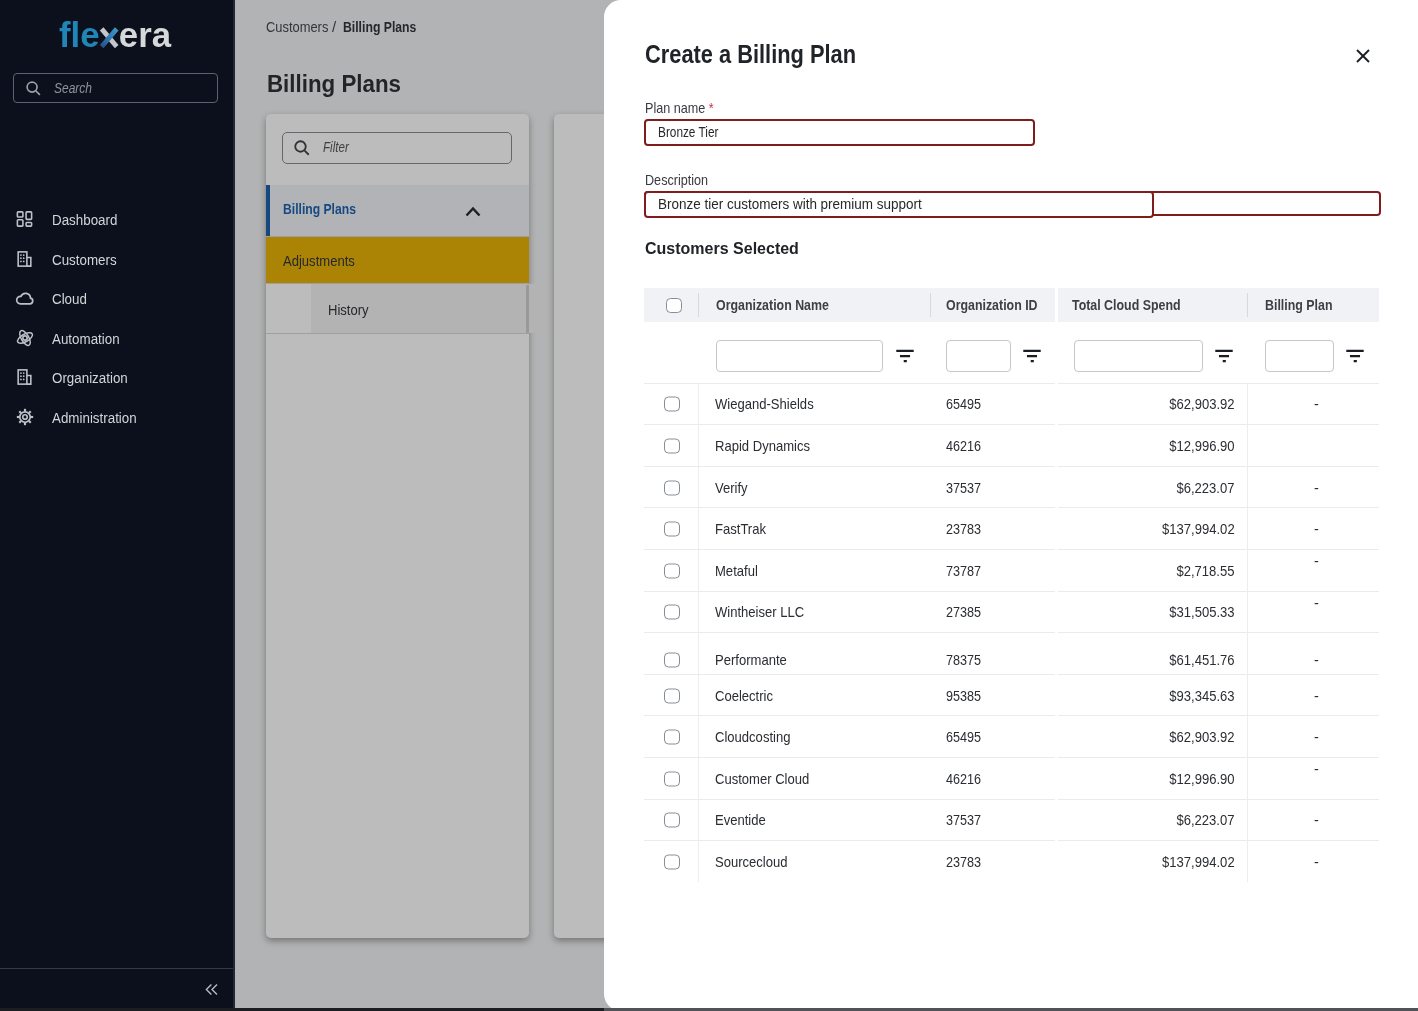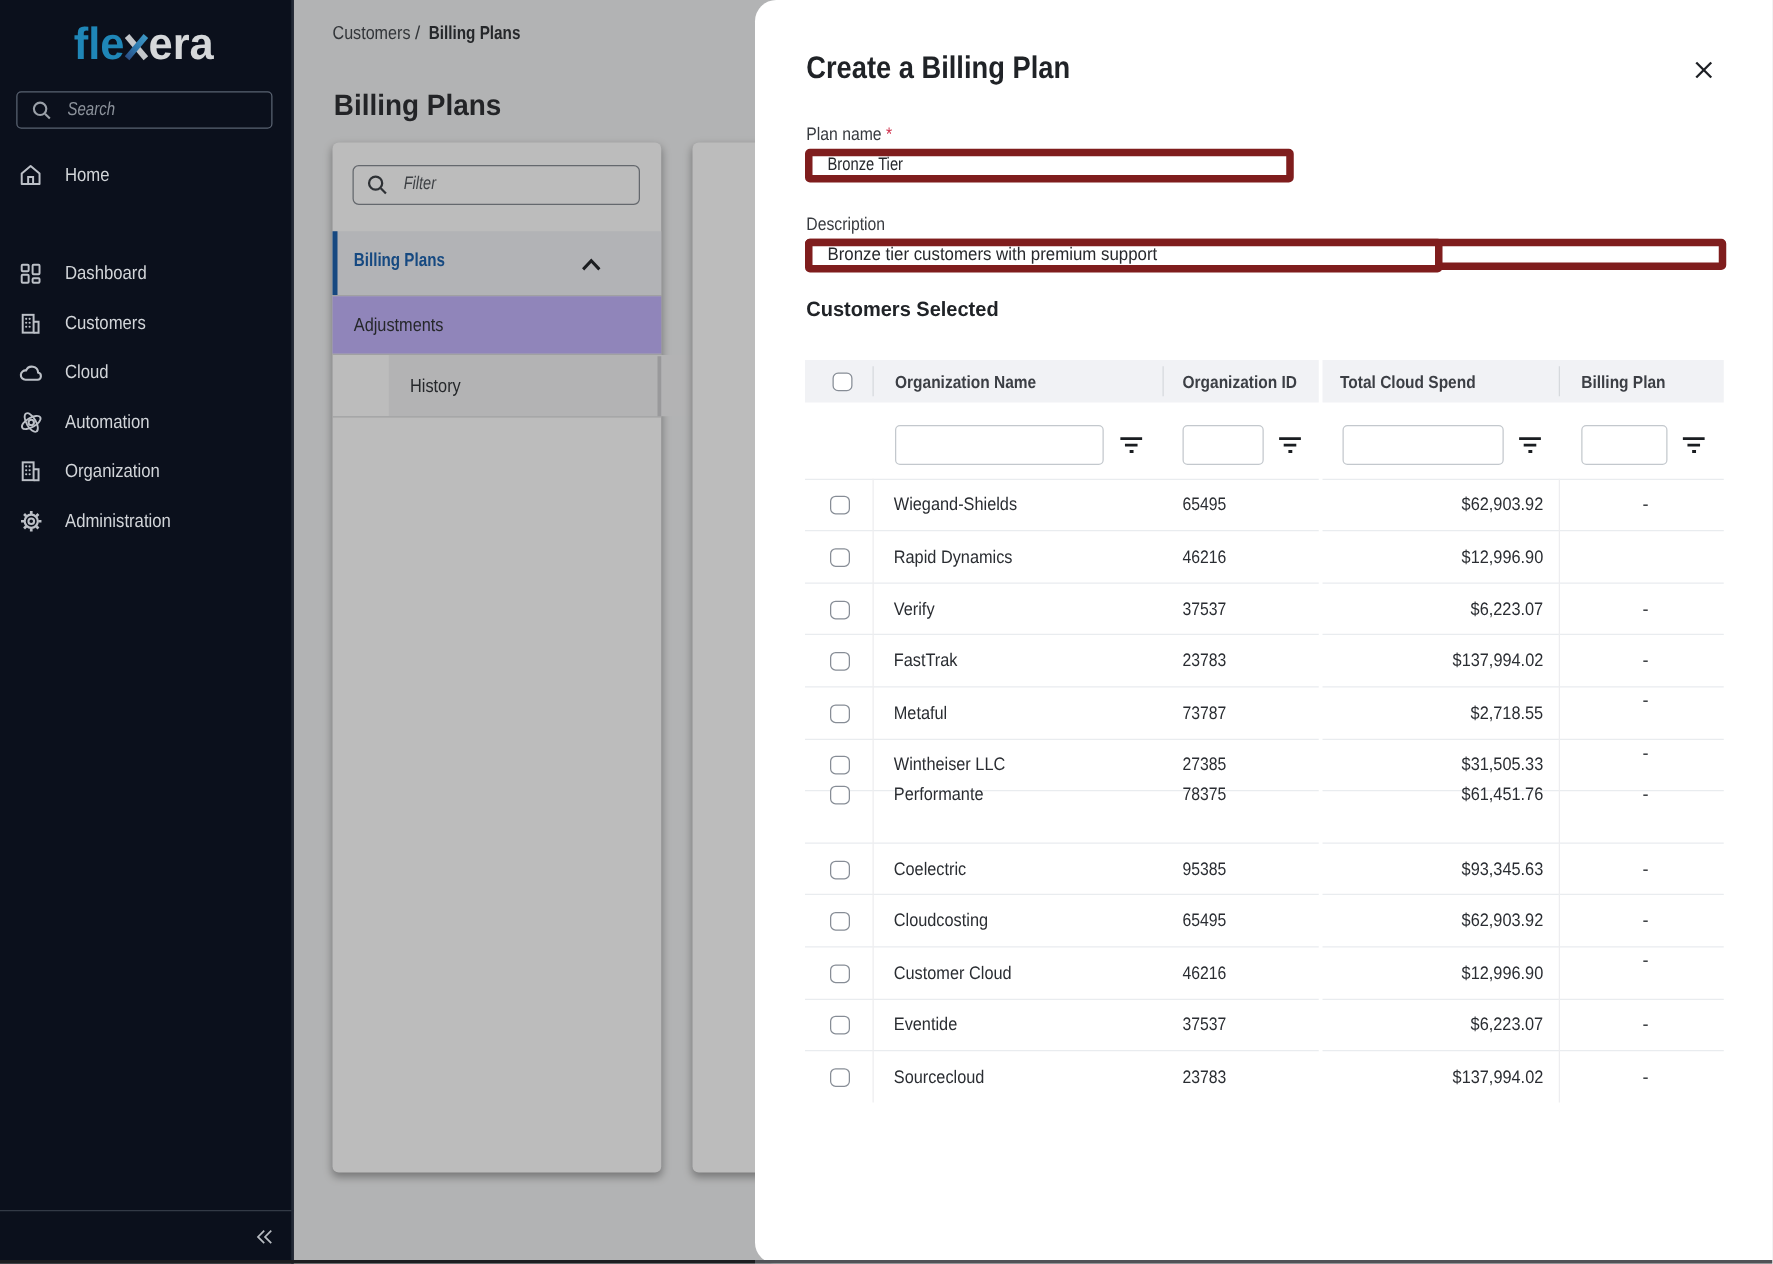--- a/index.html
+++ b/index.html
@@ -29,21 +29,21 @@
 .litem .t { position:absolute; left:17px; top:50%; transform:translateY(-50%) scaleX(0.87); transform-origin:left center; font-size:15px; color:#33363a; white-space:nowrap; }
 .pdiv { position:absolute; left:0; width:263px; height:1px; background:#d9dadc; }
 #overlay { position:absolute; left:235px; top:0; right:0; height:1011px; background:rgba(0,0,0,0.262); z-index:10; }
 
 
 #drawer { position:absolute; left:604px; top:0; width:978px; height:1011px; background:#fff; z-index:20;border-radius:17px; }
 .dx { position:absolute; }
 #dtitle { left:41px; top:40px; font-size:25px; font-weight:bold; color:#202327; transform:scaleX(0.873); transform-origin:left center; white-space:nowrap; }
 .lbl { font-size:14.5px; color:#383b40; transform:scaleX(0.87); transform-origin:left center; white-space:nowrap; }
 .ast { color:#cf2e4a; }
-.inp { position:absolute; background:#fff; border:6px solid #7f1d1d; border-radius:4px; }
+.inp { position:absolute; background:#fff; border:2px solid #7f1d1d; border-radius:4px; }
 .inp .v { position:absolute; left:12px; top:50%; transform:translateY(-50%) scaleX(0.85); transform-origin:left center; font-size:14.5px; color:#26282c; white-space:nowrap; }
 #csel { left:41px; top:239px; font-size:16.5px; font-weight:bold; color:#202327; transform:scaleX(0.97); transform-origin:left center; }
 
 
 #tbl { position:absolute; left:40px; top:288px; width:734.5px; }
 .hblk { position:absolute; top:0; height:34px; background:#f1f2f5; }
 .hlbl { position:absolute; top:17px; transform:translateY(-50%) scaleX(0.885); transform-origin:left center; font-size:14px; font-weight:bold; color:#3c3f45; white-space:nowrap; }
 .vsep { position:absolute; top:5px; height:24px; width:1px; background:#d6d9dd; }
 .fico { position:absolute; }
 .finp { position:absolute; top:52px; height:31.5px; background:#fff; border:1px solid #c3c8cd; border-radius:4px; }
@@ -86,27 +86,20 @@
   </svg>
   <div style="position:absolute;left:0;top:968px;width:235px;height:1px;background:#333a46;"></div>
   <div style="position:absolute;right:0;top:0;width:2px;height:1011px;background:#222835;"></div>
   <div id="searchbox">
     <svg width="17" height="17" viewBox="0 0 24 24" fill="none" stroke="#9aa0a8" stroke-width="2.4">
         <circle cx="10" cy="10" r="7"></circle>
         <line x1="15.5" y1="15.5" x2="21" y2="21"></line>
       </svg>
     <span class="ph">Search</span>
   </div>
-<div class="nav" style="top:120.25px;">
-      <svg width="19" height="19" viewBox="0 0 24 24" fill="none" stroke="#bcc0c7" stroke-width="2">
-        <path d="M3 10.5 12 3l9 7.5V21H3z" stroke-linejoin="round"></path>
-        <path d="M9.5 21v-7h5v7"></path>
-      </svg>
-      <span class="t">Home</span>
-    </div>
     <div class="nav" style="top:199.25px;">
       <svg width="19" height="19" viewBox="0 0 24 24" fill="none" stroke="#bcc0c7" stroke-width="2">
         <rect x="3" y="3" width="7" height="6.5" rx="1"></rect>
         <rect x="14" y="3" width="7" height="9.5" rx="1"></rect>
         <rect x="3" y="13" width="7" height="8" rx="1"></rect>
         <rect x="14" y="16.5" width="7" height="4.5" rx="1"></rect>
       </svg>
       <span class="t">Dashboard</span>
     </div>
     <div class="nav" style="top:238.75px;">
@@ -177,21 +170,21 @@
       <span class="ph">Filter</span>
     </div>
     <div class="litem" id="li1" style="top:71px;height:51px;background:#f2f3f7;">
       <div style="position:absolute;left:0;top:0;width:3.5px;height:51px;background:#1e62ae;"></div>
       <span class="t" style="color:#1e64af;font-weight:bold;top:22.5px;transform:translateY(-50%) scaleX(0.81);">Billing Plans</span>
       <svg style="position:absolute;left:199px;top:21px;" width="16" height="11" viewBox="0 0 16 11" fill="none" stroke="#27292d" stroke-width="2.4">
           <polyline points="1.5,9.5 8,2.5 14.5,9.5"></polyline>
         </svg>
     </div>
     <div class="pdiv" style="top:122px;"></div>
-    <div class="litem" style="top:123px;height:46px;background:#c4b5fd;">
+    <div class="litem" style="top:123px;height:46px;background:#eab308;">
         <span class="t">Adjustments</span>
       </div>
     <div class="pdiv" style="top:169px;"></div>
     <div class="litem" style="top:170px;height:49px;background:#f3f3f4;margin-left:45px;">
         <span class="t">History</span>
       </div>
     <div class="pdiv" style="top:219px;"></div>
     <div style="position:absolute;left:260px;top:171px;width:2.5px;height:48px;background:#d0d0d2;"></div>
   </div>
   <div class="panel" id="panel2"></div>
@@ -290,21 +283,21 @@
         </div>
         <div class="hr" style="top:302.6px;"></div>
         <div class="row" style="top:303.6px;">
           <div class="cb"></div>
           <span class="c1">Wintheiser LLC</span>
           <span class="c2">27385</span>
           <span class="c3">$31,505.33</span>
           <span class="c4 up">-</span>
         </div>
         <div class="hr" style="top:344.20000000000005px;"></div>
-        <div class="row" style="top:327px;text-align:right;">
+        <div class="row" style="top:351px;text-align:right;">
           <div class="cb"></div>
           <span class="c1">Performante</span>
           <span class="c2">78375</span>
           <span class="c3">$61,451.76</span>
           <span class="c4 ">-</span>
         </div>
         <div class="hr" style="top:385.79999999999995px;"></div>
         <div class="row" style="top:386.79999999999995px;">
           <div class="cb"></div>
           <span class="c1">Coelectric</span>

